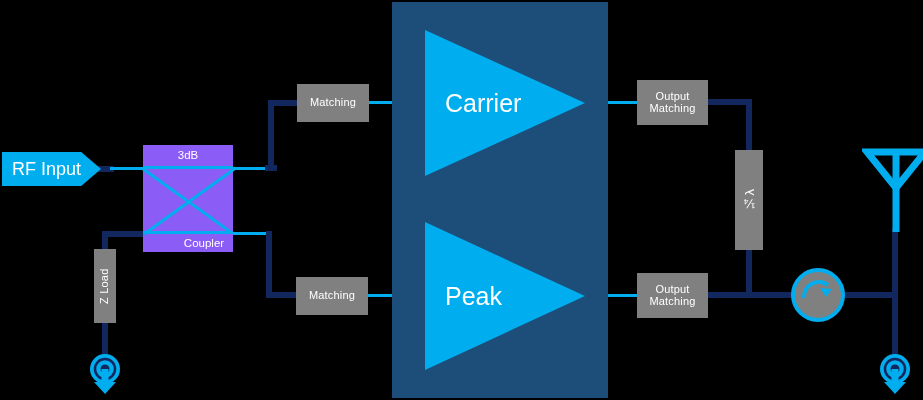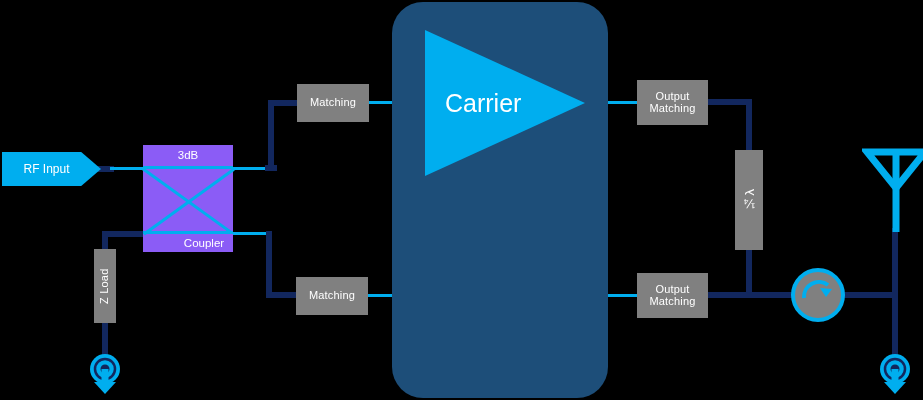--- a/index.html
+++ b/index.html
@@ -29,30 +29,29 @@
     position:absolute;left:0;width:100%;text-align:center;
     color:#fff;font-size:11.5px;
   }
   #coupler .clabel.top{top:4px;}
   #coupler .clabel.bot{bottom:3px;padding-left:16px;}
   #coupler .xline{position:absolute;background:#00aeef;height:3px;transform-origin:0 0;}
   #coupler .hline{position:absolute;left:0;width:100%;height:3px;background:#00aeef;}
   
   #rf-input{
     position:absolute;left:2px;top:152px;width:99px;height:34px;
-    background:#00aeef;color:#fff;font-size:12px;
+    background:#00aeef;color:#fff;font-size:18px;
     display:flex;align-items:center;justify-content:center;
     padding-right:10px;box-sizing:border-box;
     clip-path:polygon(0 0, 80% 0, 100% 50%, 80% 100%, 0 100%);
   }
   
   #final-stage{
     position:absolute;left:392px;top:2px;width:216px;height:396px;
     background:#1d4e79;
-    border-radius:31px;
   }
   #final-stage .fs-title{
     position:absolute;left:0;width:100%;top:176px;text-align:center;
     color:#fff;font-size:25px;
   }
   .tri{
     position:absolute;background:#00aeef;
     clip-path:polygon(0 0, 100% 50%, 0 100%);
     display:flex;align-items:center;
   }
@@ -132,20 +131,23 @@
     <span>Matching</span>
   </div>
   <div class="gblock" style="left:296px;top:277px;width:72px;height:38px;">
     <span>Matching</span>
   </div>
 
   <div id="final-stage">
     <div class="tri" style="left:33px;top:28px;width:160px;height:146px;">
       <span>Carrier</span>
     </div>
+    <div class="tri" style="left:33px;top:220px;width:160px;height:148px;">
+      <span>Peak</span>
+    </div>
   </div>
 
   <div class="gblock" style="left:637px;top:80px;width:71px;height:45px;flex-direction:column;">
     <span>Output</span>
     <span>Matching</span>
   </div>
   <div class="gblock" style="left:637px;top:273px;width:71px;height:45px;flex-direction:column;">
     <span>Output</span>
     <span>Matching</span>
   </div>

